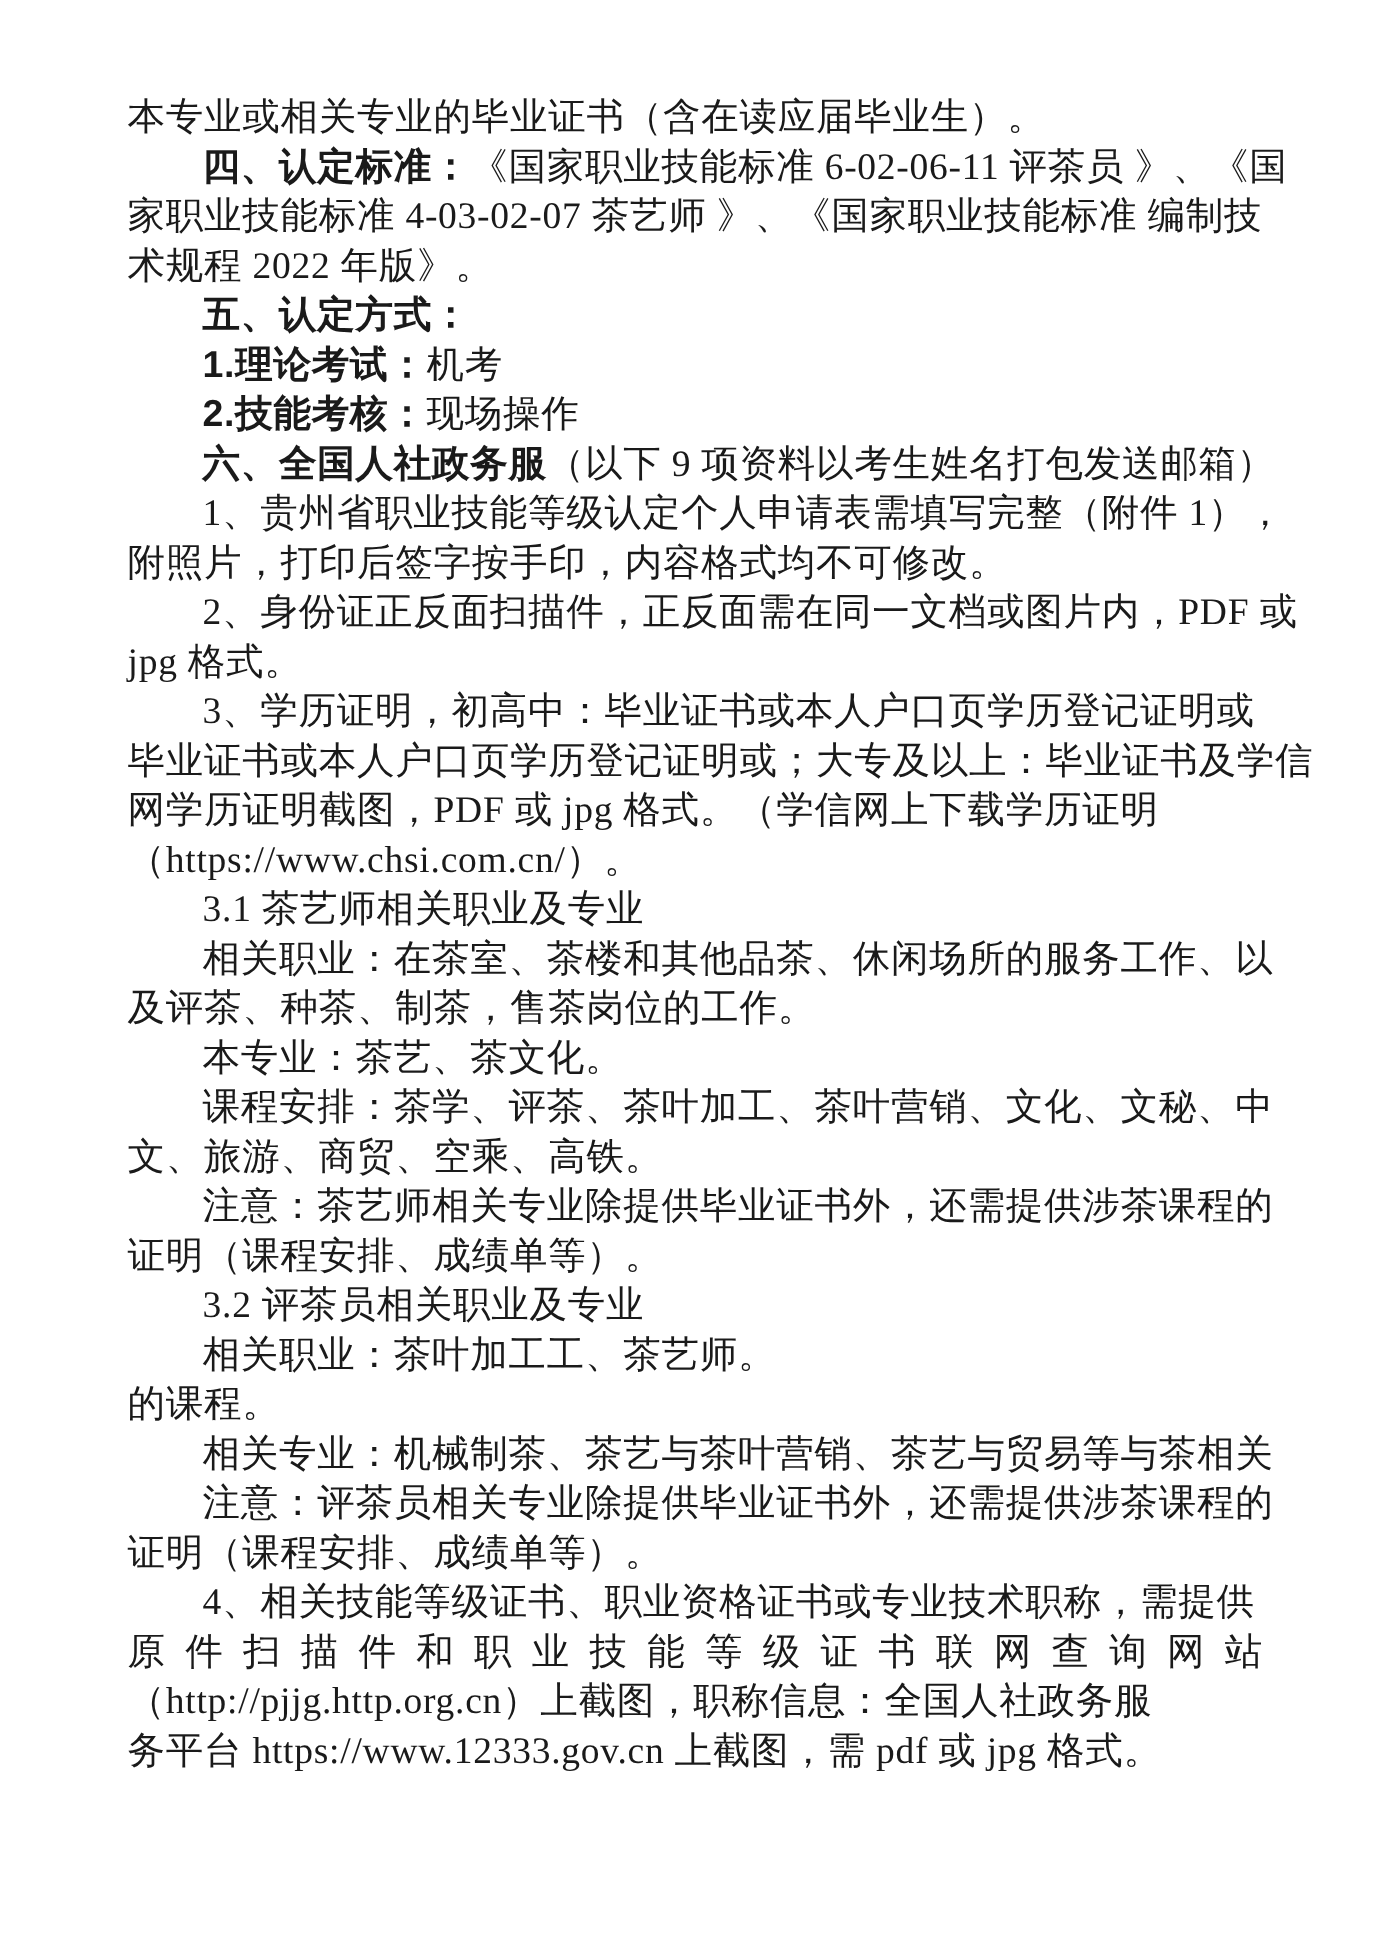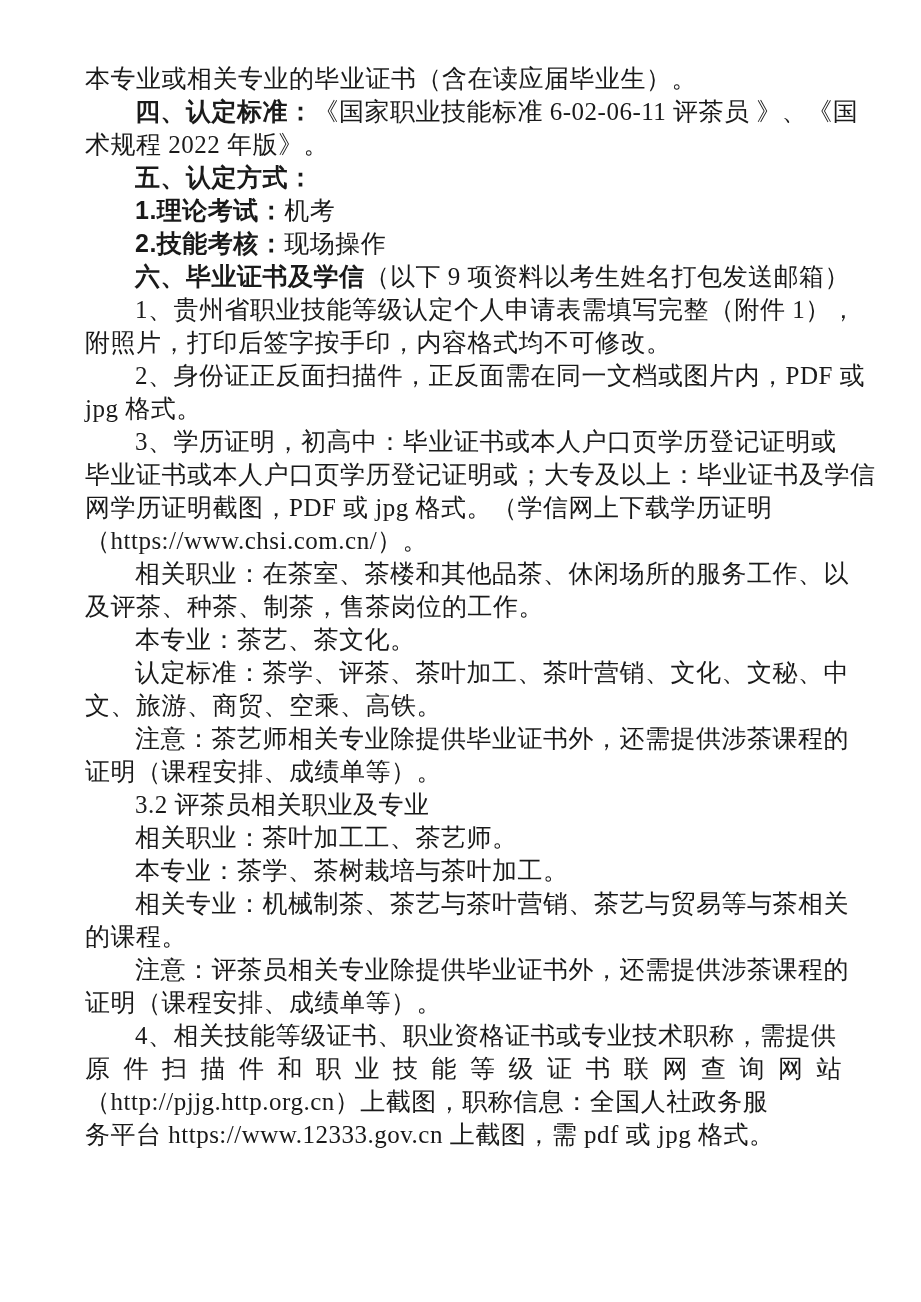--- a/index.html
+++ b/index.html
@@ -39,44 +39,45 @@
     font-weight: 700;
     letter-spacing: 0.5px;
   }
 </style>
 </head>
 <body>
 
 <div class="doc-page">
   <div class="line"><span class="seg">本专业或相关专业的毕业证书（含在读应届毕业生）。</span></div>
   <div class="line indent"><span class="seg b">四、认定标准：</span><span class="seg">《国家职业技能标准 6-02-06-11 评茶员 》、《国</span></div>
+  <div class="line"><span class="seg">家职业技能标准 4-03-02-07 茶艺师 》、《国家职业技能标准 编制技</span></div>
   <div class="line"><span class="seg">术规程 2022 年版》。</span></div>
   <div class="line indent"><span class="seg b">五、认定方式：</span></div>
   <div class="line indent"><span class="seg b">1.理论考试：</span><span class="seg">机考</span></div>
   <div class="line indent"><span class="seg b">2.技能考核：</span><span class="seg">现场操作</span></div>
-  <div class="line indent"><span class="seg b">六、毕业证书及学信</span><span class="seg">（以下 9 项资料以考生姓名打包发送邮箱）</span></div>
+  <div class="line indent"><span class="seg b">六、全国人社政务服</span><span class="seg">（以下 9 项资料以考生姓名打包发送邮箱）</span></div>
   <div class="line indent"><span class="seg">1、贵州省职业技能等级认定个人申请表需填写完整（附件 1），</span></div>
   <div class="line"><span class="seg">附照片，打印后签字按手印，内容格式均不可修改。</span></div>
   <div class="line indent"><span class="seg">2、身份证正反面扫描件，正反面需在同一文档或图片内，PDF 或</span></div>
   <div class="line"><span class="seg">jpg 格式。</span></div>
   <div class="line indent"><span class="seg">3、学历证明，初高中：毕业证书或本人户口页学历登记证明或</span></div>
   <div class="line"><span class="seg">毕业证书或本人户口页学历登记证明或；大专及以上：毕业证书及学信</span></div>
   <div class="line"><span class="seg">网学历证明截图，PDF 或 jpg 格式。（学信网上下载学历证明</span></div>
   <div class="line"><span class="seg">（https://www.chsi.com.cn/）。</span></div>
+  <div class="line indent"><span class="seg">3.1 茶艺师相关职业及专业</span></div>
   <div class="line indent"><span class="seg">相关职业：在茶室、茶楼和其他品茶、休闲场所的服务工作、以</span></div>
   <div class="line"><span class="seg">及评茶、种茶、制茶，售茶岗位的工作。</span></div>
   <div class="line indent"><span class="seg">本专业：茶艺、茶文化。</span></div>
-  <div class="line indent"><span class="seg">认定标准：茶学、评茶、茶叶加工、茶叶营销、文化、文秘、中</span></div>
+  <div class="line indent"><span class="seg">课程安排：茶学、评茶、茶叶加工、茶叶营销、文化、文秘、中</span></div>
   <div class="line"><span class="seg">文、旅游、商贸、空乘、高铁。</span></div>
   <div class="line indent"><span class="seg">注意：茶艺师相关专业除提供毕业证书外，还需提供涉茶课程的</span></div>
   <div class="line"><span class="seg">证明（课程安排、成绩单等）。</span></div>
   <div class="line indent"><span class="seg">3.2 评茶员相关职业及专业</span></div>
   <div class="line indent"><span class="seg">相关职业：茶叶加工工、茶艺师。</span></div>
-  <div class="line indent"><span class="seg">本专业：茶学、茶树栽培与茶叶加工。</span></div>
+  <div class="line"><span class="seg">的课程。</span></div>
   <div class="line indent"><span class="seg">相关专业：机械制茶、茶艺与茶叶营销、茶艺与贸易等与茶相关</span></div>
-  <div class="line"><span class="seg">的课程。</span></div>
   <div class="line indent"><span class="seg">注意：评茶员相关专业除提供毕业证书外，还需提供涉茶课程的</span></div>
   <div class="line"><span class="seg">证明（课程安排、成绩单等）。</span></div>
   <div class="line indent"><span class="seg">4、相关技能等级证书、职业资格证书或专业技术职称，需提供</span></div>
   <div class="line wide"><span class="seg">原件扫描件和职业技能等级证书联网查询网站</span></div>
   <div class="line"><span class="seg">（http://pjjg.http.org.cn）上截图，职称信息：全国人社政务服</span></div>
   <div class="line"><span class="seg">务平台 https://www.12333.gov.cn 上截图，需 pdf 或 jpg 格式。</span></div>
 </div>
 
 </body></html>

